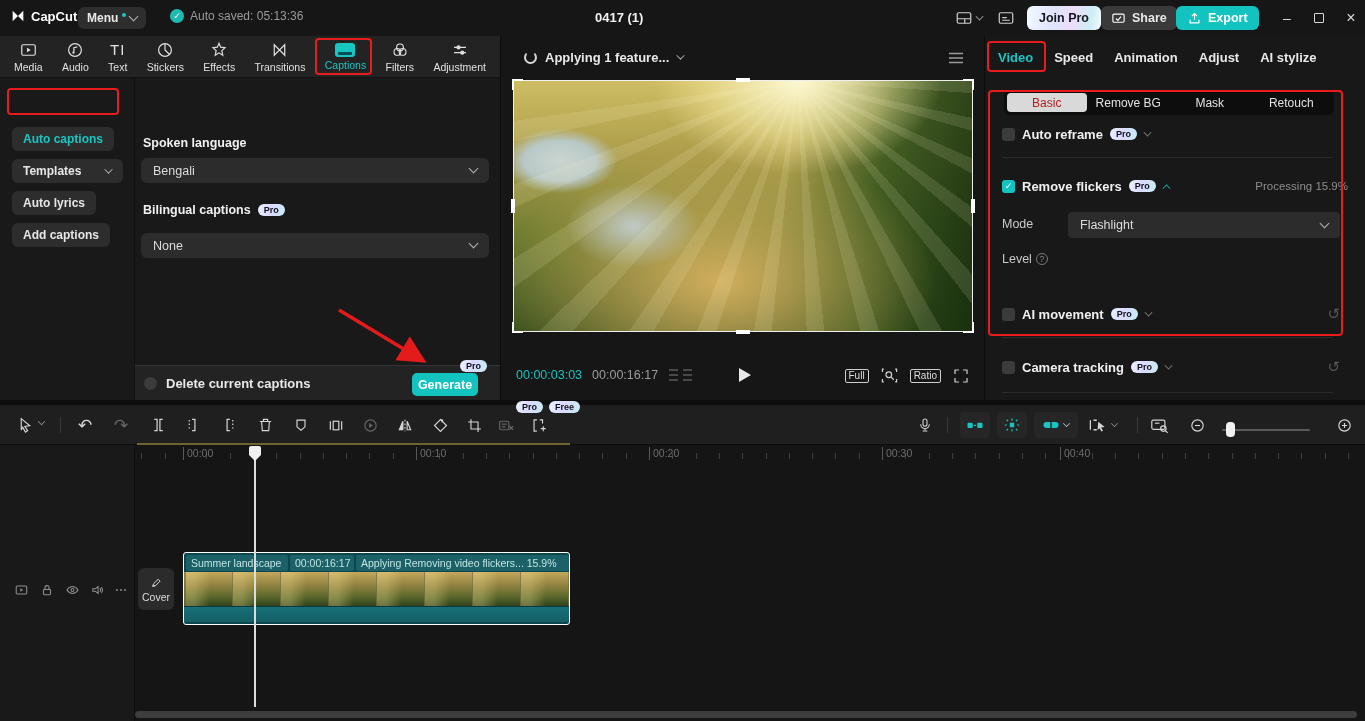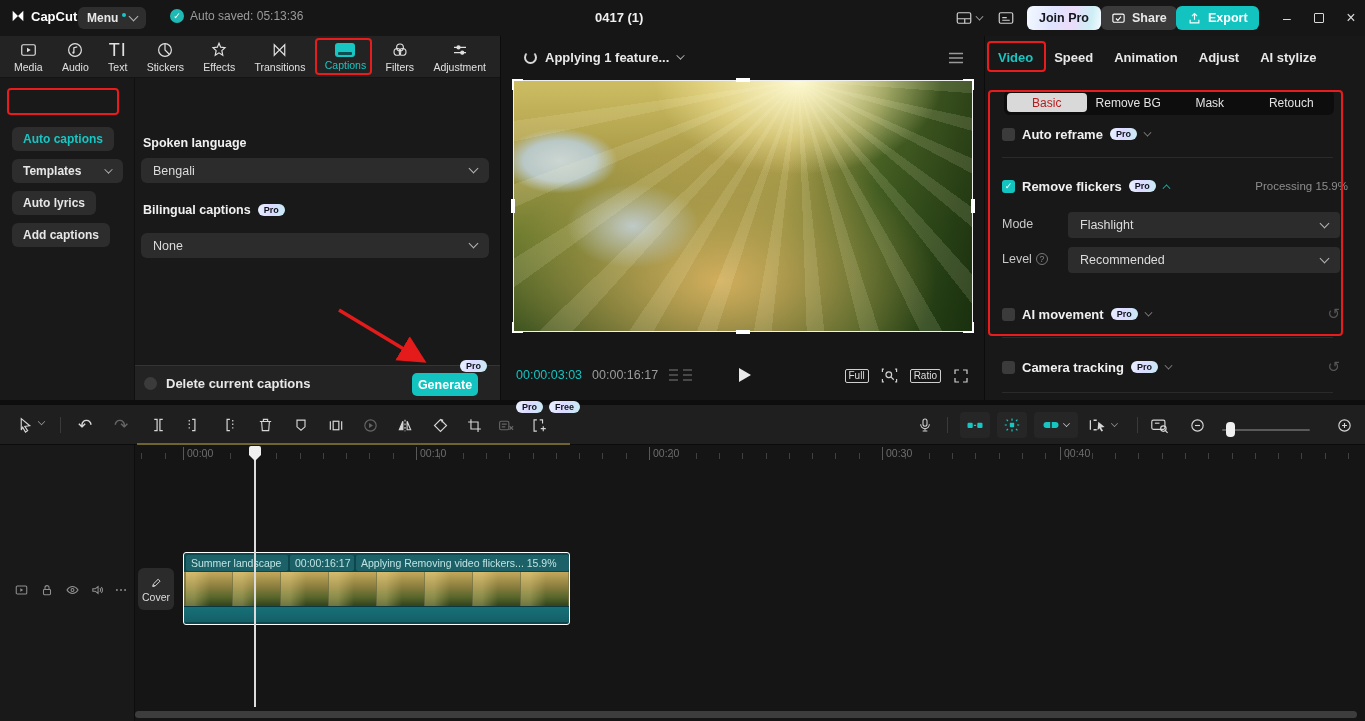--- a/index.html
+++ b/index.html
@@ -204,21 +204,21 @@
       </div>
       <div class="mt-item">
         <svg class="ic" width="18" height="18" viewBox="0 0 24 24" fill="none" stroke="#e0e0e0" stroke-width="1.6">
             <circle cx="12" cy="12" r="8.5"></circle>
             <path d="M10.5 15.5V9l4.5-1.2"></path>
             <circle cx="9.8" cy="15.5" r="1.4" fill="#e0e0e0" stroke="none"></circle>
           </svg>
         <span class="lbl">Audio</span>
       </div>
       <div class="mt-item">
-        <span style="font-size:18px; line-height:18px; letter-spacing:1px;text-align:right;">TI</span>
+        <span style="font-size:15px; line-height:18px; letter-spacing:1px;text-align:right;">TI</span>
         <span class="lbl">Text</span>
       </div>
       <div class="mt-item">
         <svg class="ic" width="18" height="18" viewBox="0 0 24 24" fill="none" stroke="#e0e0e0" stroke-width="1.6">
             <circle cx="12" cy="12" r="8.5"></circle>
             <path d="M12 3.5V12l6 6"></path>
           </svg>
         <span class="lbl">Stickers</span>
       </div>
       <div class="mt-item">
@@ -383,24 +383,20 @@
     </div>
 
     <div class="ab field-label" style="left:17px; top:181px;">Mode</div>
     <div class="ab select" style="left:83px; top:176px; width:272px; height:26px; border-radius:4px;">
       <span>Flashlight</span>
       <span class="chev"></span>
     </div>
     <div class="ab flex field-label" style="left:17px; top:216px;">
       <span>Level</span>
       <span class="info-q">?</span>
-    </div>
-    <div class="ab select" style="left:83px; top:211px; width:272px; height:26px; border-radius:4px;">
-      <span>Recommended</span>
-      <span class="chev"></span>
     </div>
 
     <div class="ab flex rp-row" style="top:269px;">
       <span class="cb-sq"></span>
       <span class="rp-label">AI movement</span>
       <span class="pro-badge">Pro</span>
       <span class="chev" style="border-color:#8a8a8a; transform:rotate(45deg) scale(.8);"></span>
       <span class="reset-ic" style="margin-left:auto; margin-right:8px;">↺</span>
     </div>
     <div class="ab rp-divider" style="top:301px;"></div>

